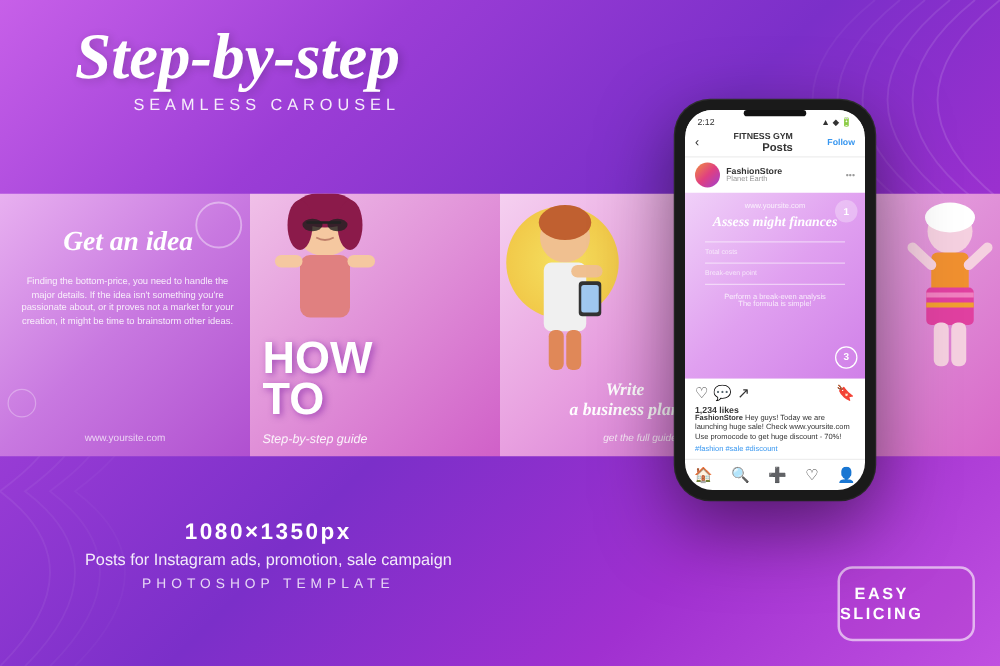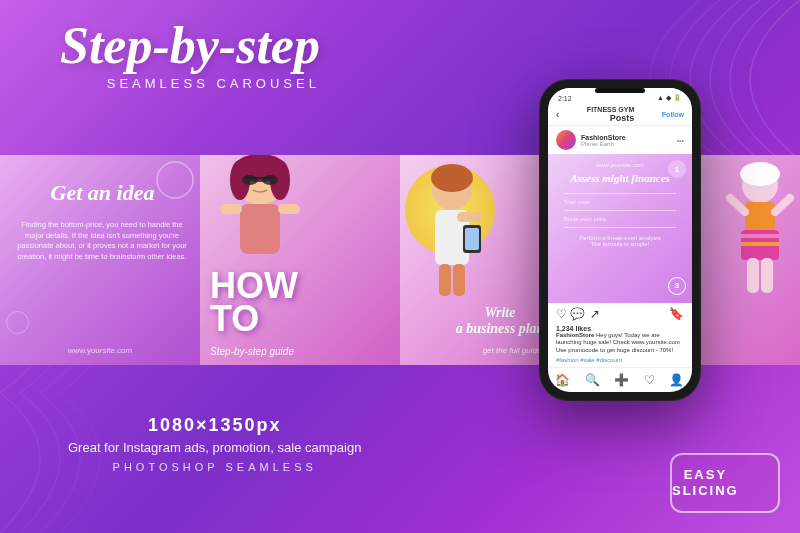--- a/index.html
+++ b/index.html
@@ -811,22 +811,22 @@
           <span class="ig-nav-icon">♡</span>
           <span class="ig-nav-icon">👤</span>
         </div>
 
       </div>
     </div>
   </div>
 
   <div class="bottom-info">
     <div class="dimensions-text">1080×1350px</div>
-    <div class="promo-text">Great for Instagram ads, promotion, sale campaign</div>
-    <div class="template-text">PHOTOSHOP SEAMLESS</div>
+    <div class="promo-text">Posts for Instagram ads, promotion, sale campaign</div>
+    <div class="template-text">PHOTOSHOP TEMPLATE</div>
   </div>
 
   <div class="easy-slicing-badge">
     <div class="easy-slicing-text">
       <span>EASY</span><br>
       <span>SLicing</span>
     </div>
   </div>
 
 </div>

